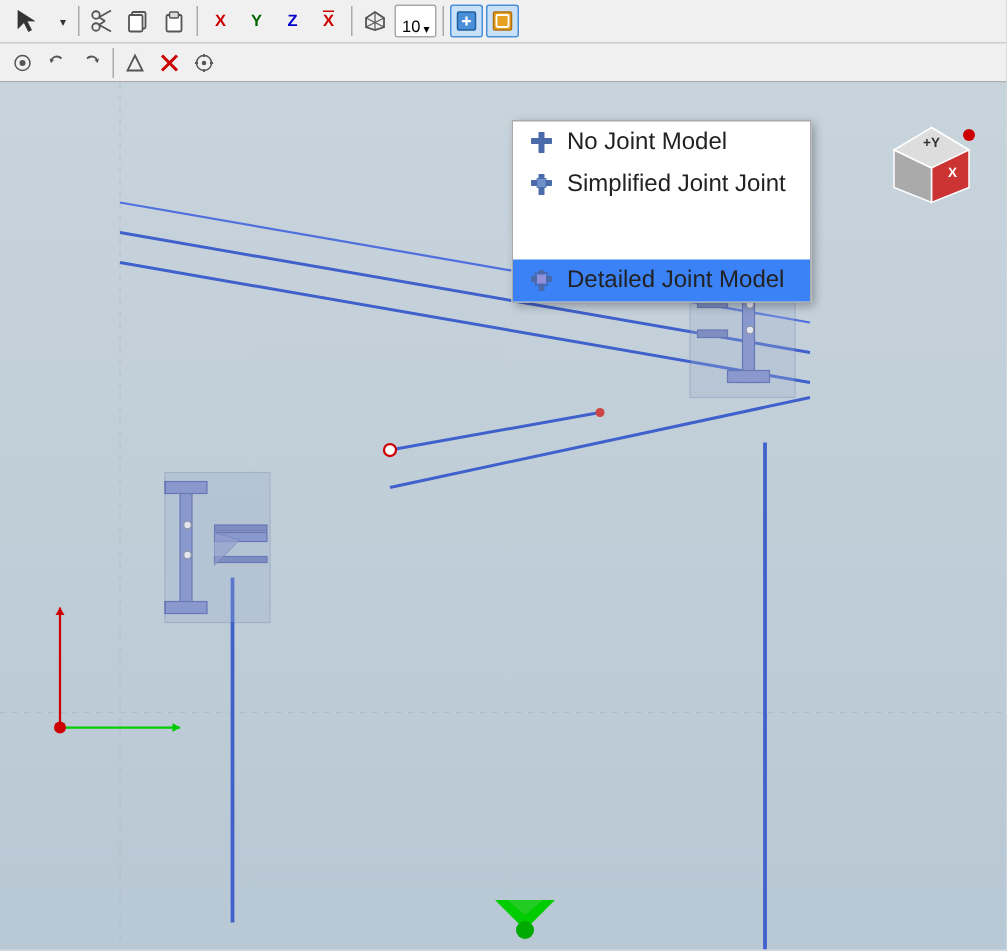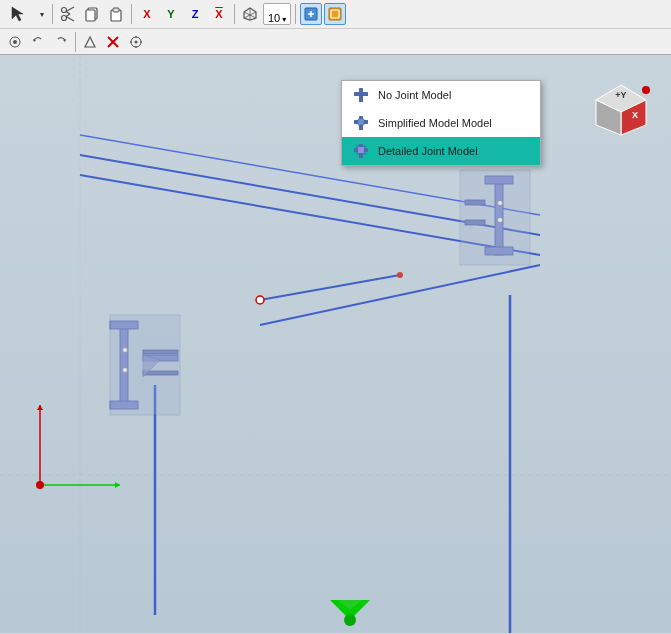--- a/index.html
+++ b/index.html
@@ -76,24 +76,24 @@
       box-shadow: 2px 2px 6px rgba(0,0,0,0.3);
       min-width: 200px;
       z-index: 100;
     }
     .menu-item {
       display: flex;
       align-items: center;
       padding: 5px 10px;
       cursor: pointer;
       gap: 8px;
-      font-size: 11px;
+      font-size: 16px;
       color: #222;
     }
-    .menu-item.selected { background: #14b8a6; }
+    .menu-item.selected { background: #3b82f6; margin-top: 36px; }
     .menu-icon {
       width: 18px; height: 18px;
       display: flex; align-items: center; justify-content: center;
       flex-shrink: 0;
     }
 
     
     .nav-cube {
       position: absolute;
       right: 10px;
@@ -330,21 +330,21 @@
         <span>No Joint Model</span>
       </div>
       <div class="menu-item">
         <div class="menu-icon">
           <svg width="18" height="18" viewBox="0 0 18 18">
             <rect x="2" y="6" width="14" height="4" fill="#4a6aaa" rx="0.5"></rect>
             <rect x="7" y="2" width="4" height="14" fill="#4a6aaa" rx="0.5"></rect>
             <rect x="6" y="5" width="6" height="6" fill="#7090cc" stroke="#4a6aaa" stroke-width="0.5"></rect>
           </svg>
         </div>
-        <span>Simplified Model Model</span>
+        <span>Simplified Joint Joint</span>
       </div>
       <div class="menu-item selected">
         <div class="menu-icon">
           <svg width="18" height="18" viewBox="0 0 18 18">
             <rect x="2" y="6" width="14" height="4" fill="#4a6aaa" rx="0.5"></rect>
             <rect x="7" y="2" width="4" height="14" fill="#4a6aaa" rx="0.5"></rect>
             <rect x="5" y="4" width="8" height="8" fill="none" stroke="#4a6aaa" stroke-width="1"></rect>
             <rect x="6" y="5" width="6" height="6" fill="#9090dd"></rect>
           </svg>
         </div>

